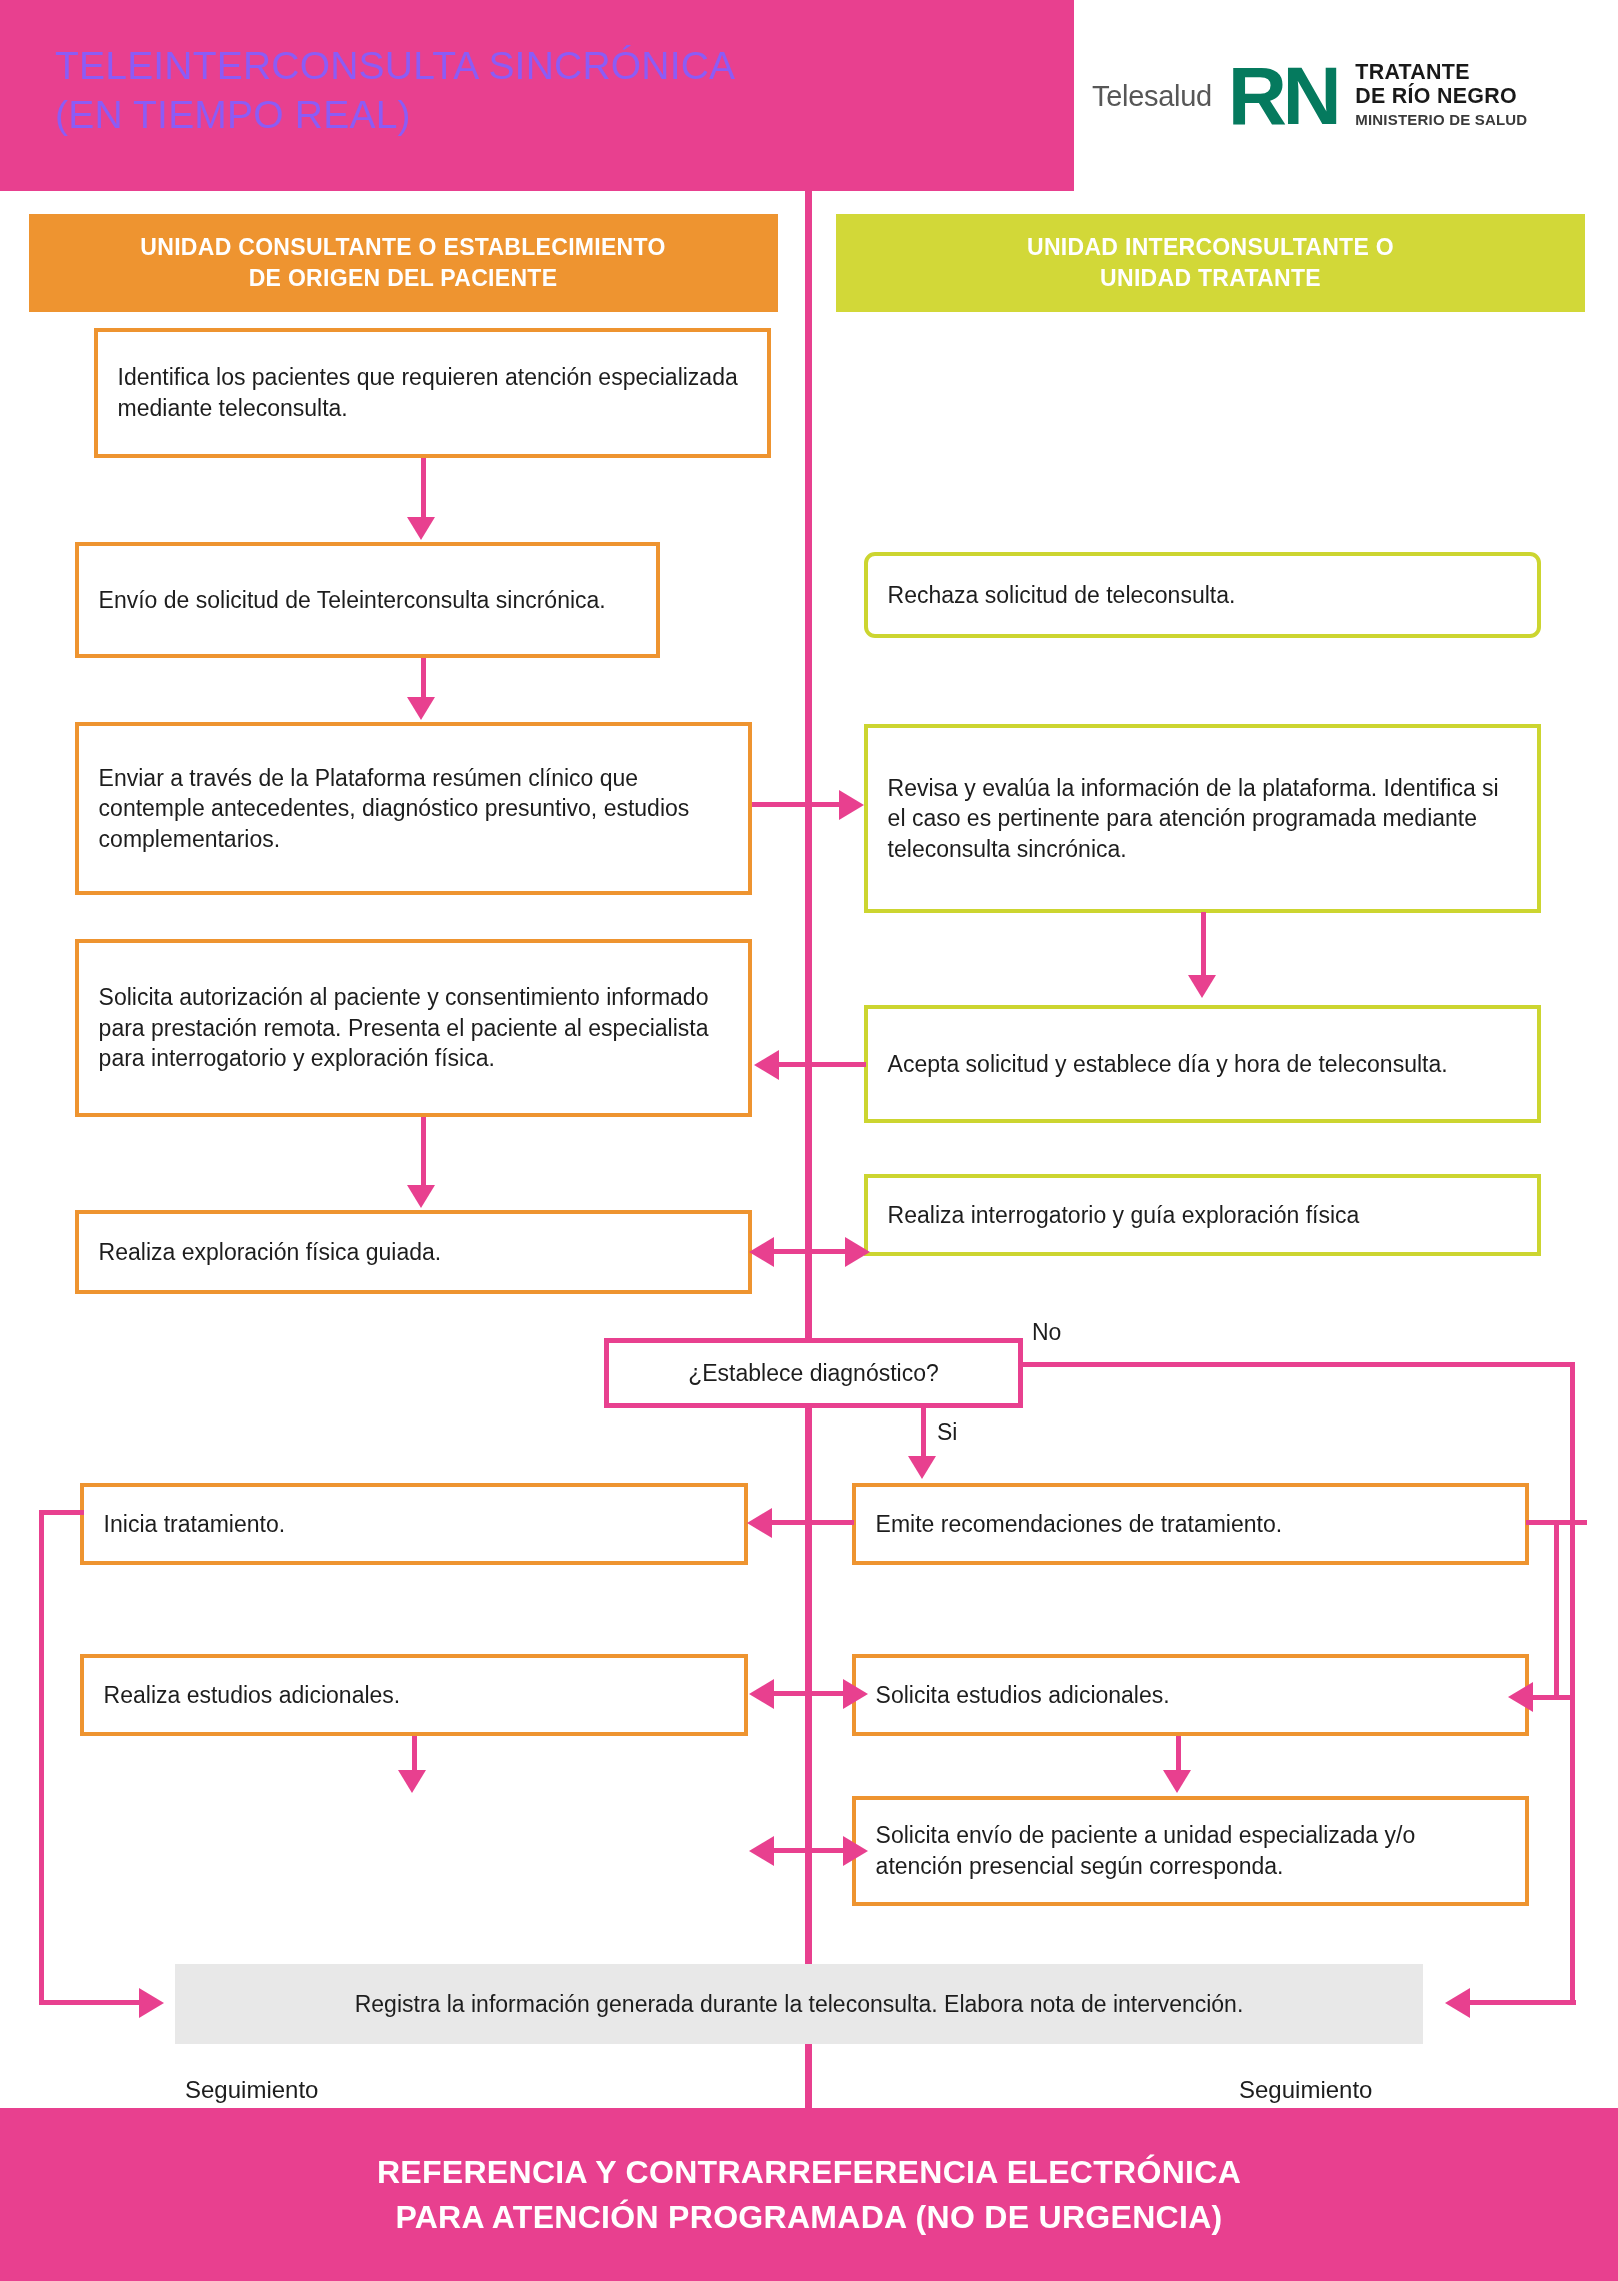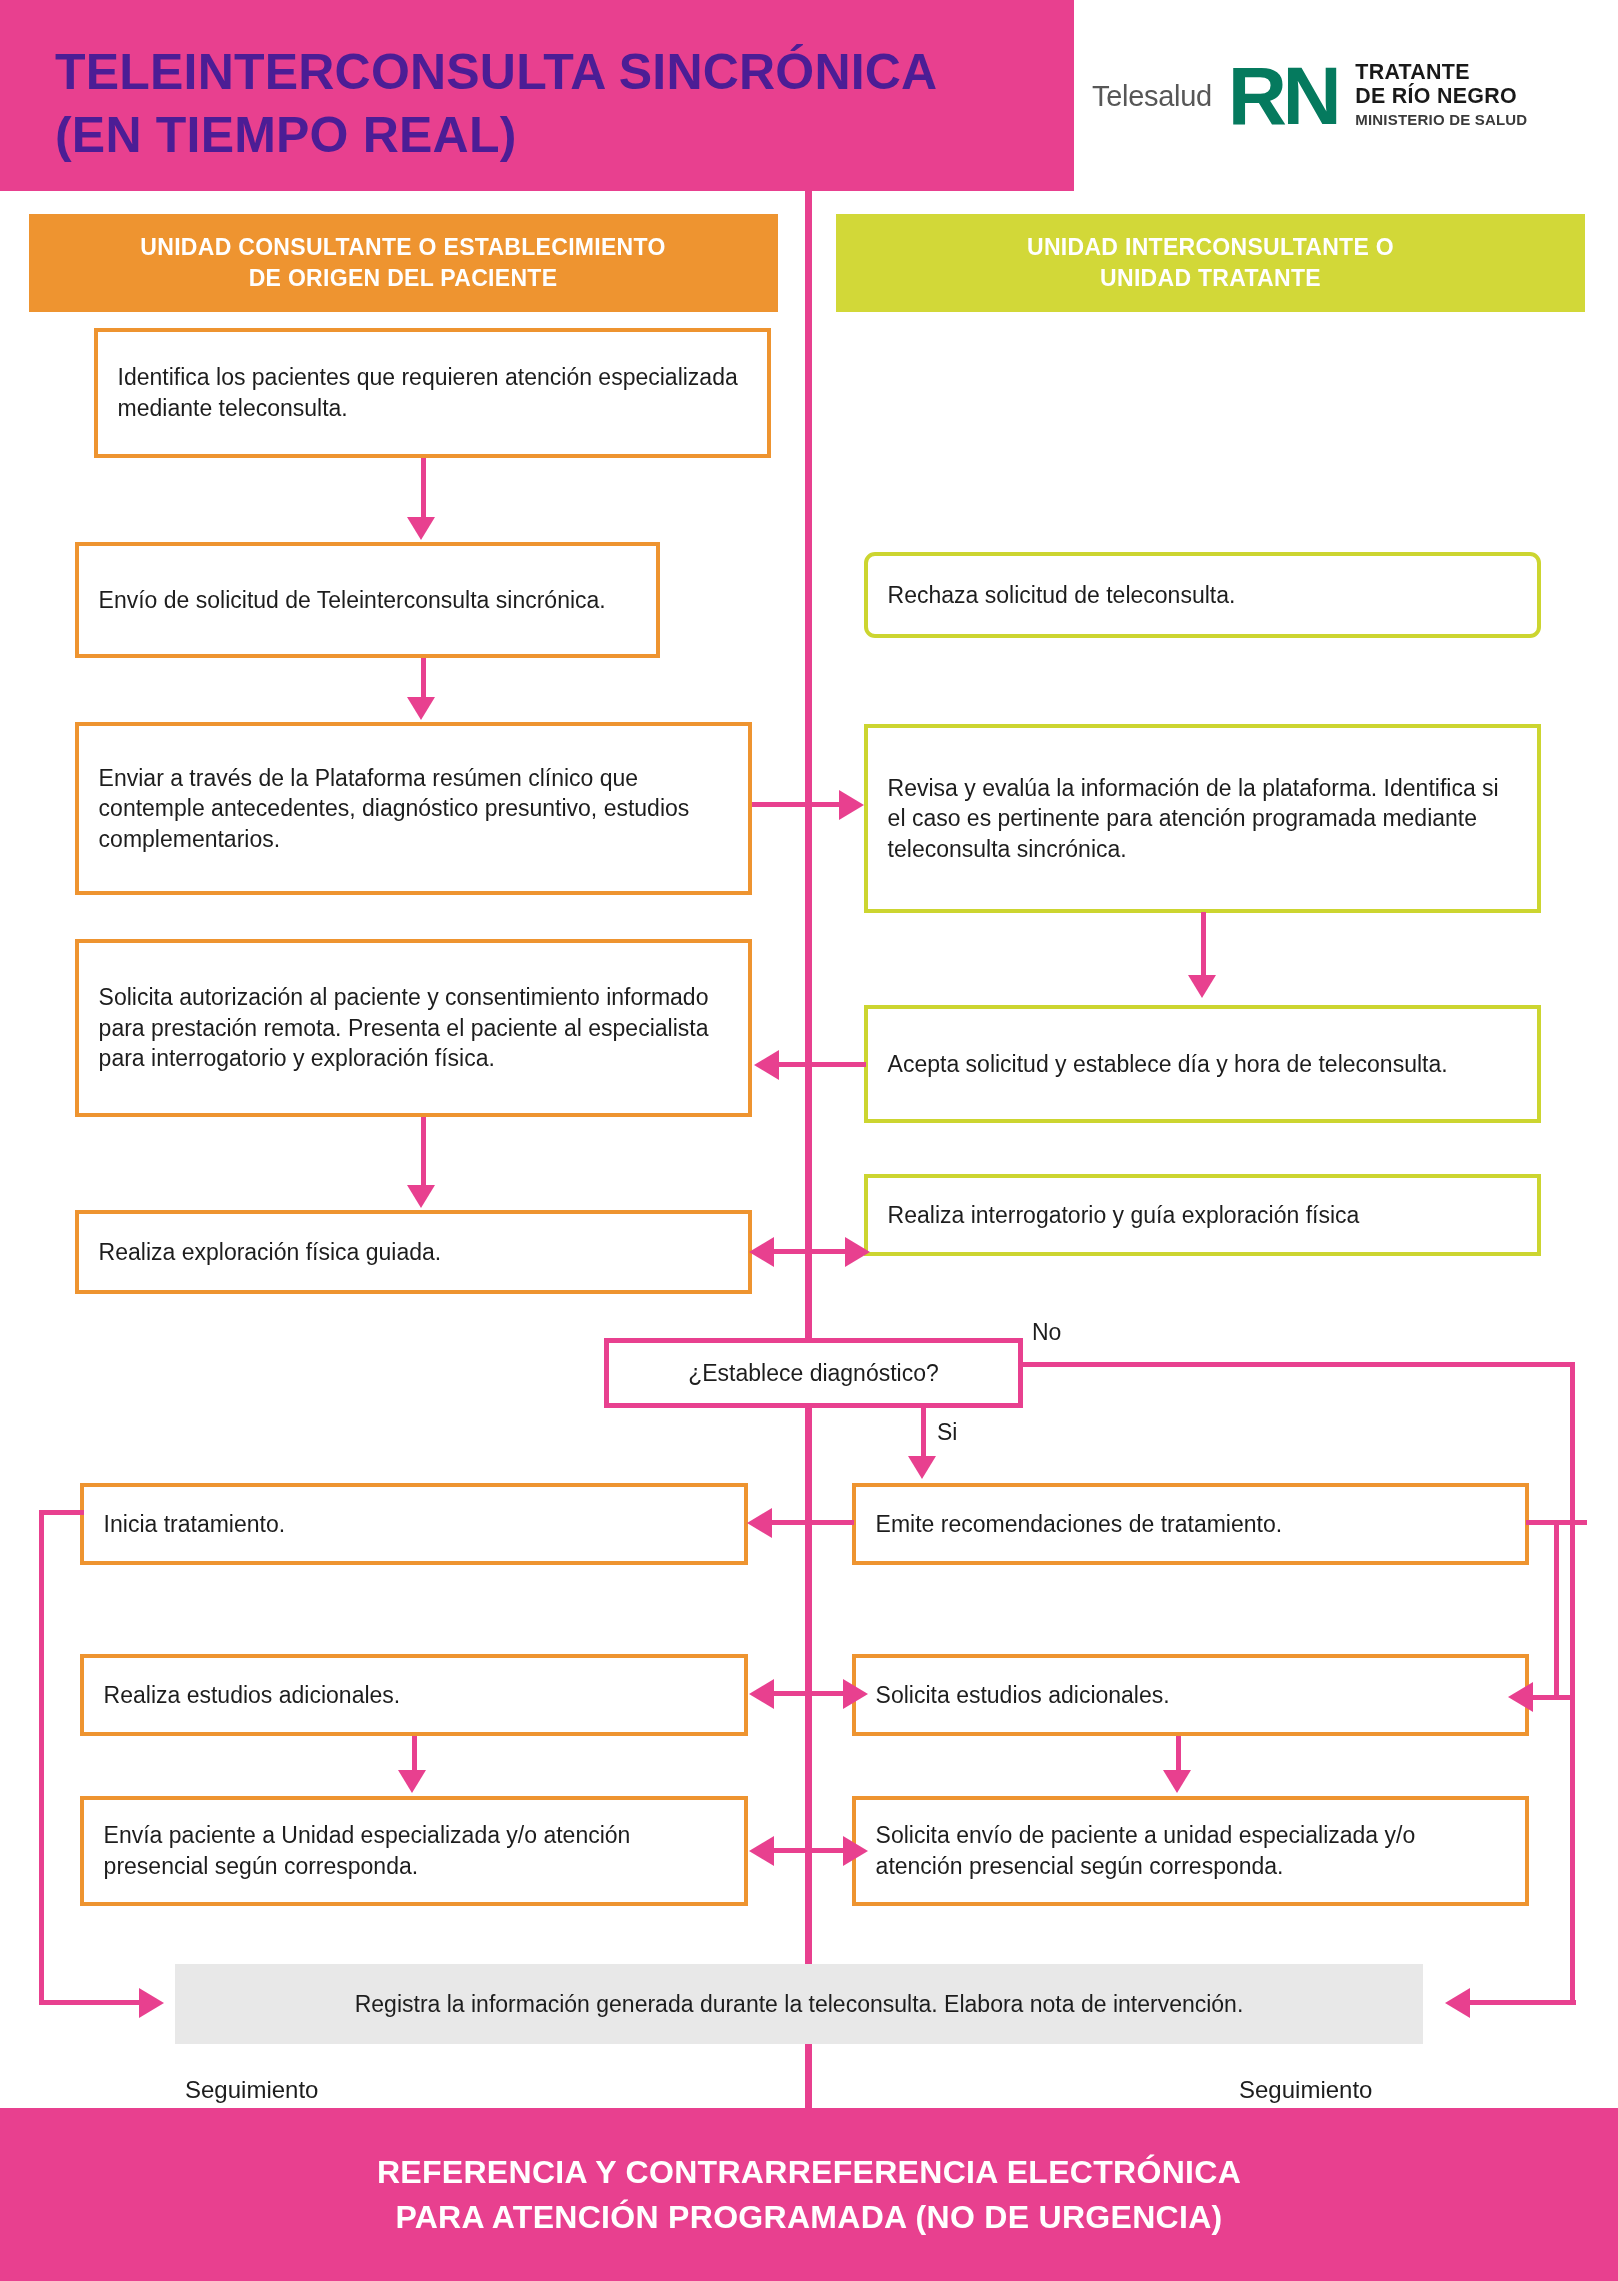--- a/index.html
+++ b/index.html
@@ -15,23 +15,23 @@
 
   
   .hdr-band{
     position:absolute; left:0; top:0;
     width:1074px; height:191px;
     background:#e8408f;
   }
   .hdr-title{
     position:absolute; left:55px; top:41px;
     width:980px;
-    color:#4c1d95;
-    font-size:50px;
-    font-weight:bold;
+    color:#8b5cf6;
+    font-size:39px;
+    font-weight:normal;
     line-height:1.26;
     letter-spacing:0.2px;
   }
   .logo-wrap{
     position:absolute; left:1092px; top:61px;
     display:flex; align-items:center;
   }
   .logo-tele{
     font-size:29px; color:#575757; font-weight:400;
     margin-right:16px; letter-spacing:-0.3px;
@@ -160,21 +160,20 @@
   <div class="box orange" style="left:75px;  top:722px;  width:677px;  height:173px;">Enviar a través de la Plataforma resúmen clínico que contemple antecedentes, diagnóstico presuntivo, estudios complementarios.</div>
 
   <div class="box orange" style="left:75px;  top:939px; width:677px;  height:178px;">Solicita autorización al paciente y consentimiento informado para prestación remota. Presenta el paciente al especialista para interrogatorio y exploración física.</div>
 
   <div class="box orange" style="left:75px;  top:1210px; width:677px;  height:84px;">Realiza exploración física guiada.</div>
 
   <div class="box orange" style="left:80px;  top:1483px; width:668px;  height:82px;">Inicia tratamiento.</div>
 
   <div class="box orange" style="left:80px;  top:1654px; width:668px;  height:82px;">Realiza estudios adicionales.</div>
 
-  <div class="box orange" style="left:80px;  top:1796px; width:668px;  height:110px;">Envía paciente a Unidad especializada y/o atención presencial según corresponda.</div>
 
   <div class="box green" style="left:864px; top:552px;  width:677px;  height:86px;border-radius:11px;">Rechaza solicitud de teleconsulta.</div>
 
   <div class="box green" style="left:864px; top:724px;  width:677px;  height:189px;">Revisa y evalúa la información de la plataforma. Identifica si el caso es pertinente para atención programada mediante teleconsulta sincrónica.</div>
 
   <div class="box green" style="left:864px; top:1005px; width:677px;  height:118px;">Acepta solicitud y establece día y hora de teleconsulta.</div>
 
   <div class="box green" style="left:864px; top:1174px; width:677px;  height:82px;">Realiza interrogatorio y guía exploración física</div>
 
   <div class="box orange" style="left:852px; top:1483px; width:677px;  height:82px;">Emite recomendaciones de tratamiento.</div>

